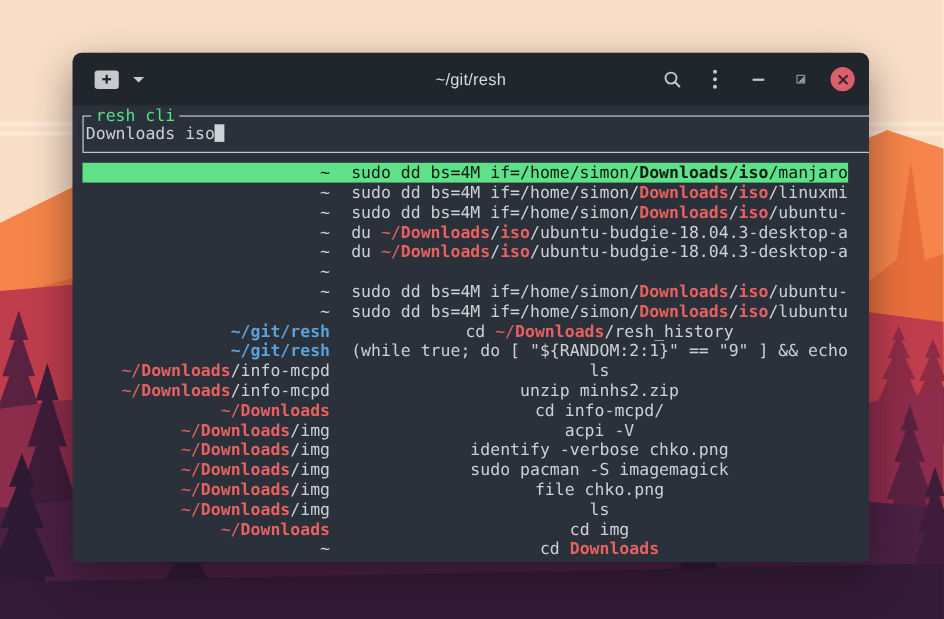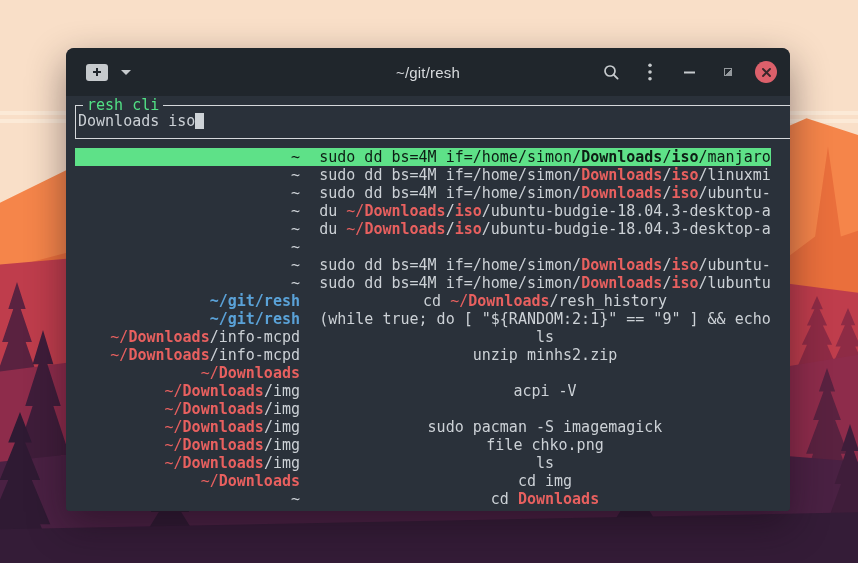--- a/index.html
+++ b/index.html
@@ -145,23 +145,23 @@
         <div class="hrow"><div class="cell-path"><span class="seg-plain">~</span></div><div class="cell-cmd"><span class="seg-plain">sudo dd bs=4M if=/home/simon/</span><span class="seg-match">Downloads</span><span class="seg-plain">/</span><span class="seg-match">iso</span><span class="seg-plain">/ubuntu-</span></div></div>
         <div class="hrow"><div class="cell-path"><span class="seg-plain">~</span></div><div class="cell-cmd"><span class="seg-plain">du </span><span class="seg-tilde">~/</span><span class="seg-match">Downloads</span><span class="seg-plain">/</span><span class="seg-match">iso</span><span class="seg-plain">/ubuntu-budgie-18.04.3-desktop-a</span></div></div>
         <div class="hrow"><div class="cell-path"><span class="seg-plain">~</span></div><div class="cell-cmd"><span class="seg-plain">du </span><span class="seg-tilde">~/</span><span class="seg-match">Downloads</span><span class="seg-plain">/</span><span class="seg-match">iso</span><span class="seg-plain">/ubuntu-budgie-18.04.3-desktop-a</span></div></div>
         <div class="hrow"><div class="cell-path"><span class="seg-plain">~</span></div></div>
         <div class="hrow"><div class="cell-path"><span class="seg-plain">~</span></div><div class="cell-cmd"><span class="seg-plain">sudo dd bs=4M if=/home/simon/</span><span class="seg-match">Downloads</span><span class="seg-plain">/</span><span class="seg-match">iso</span><span class="seg-plain">/ubuntu-</span></div></div>
         <div class="hrow"><div class="cell-path"><span class="seg-plain">~</span></div><div class="cell-cmd"><span class="seg-plain">sudo dd bs=4M if=/home/simon/</span><span class="seg-match">Downloads</span><span class="seg-plain">/</span><span class="seg-match">iso</span><span class="seg-plain">/lubuntu</span></div></div>
         <div class="hrow"><div class="cell-path"><span class="seg-dir">~/git/resh</span></div><div class="cell-cmd"><span class="seg-plain">cd </span><span class="seg-tilde">~/</span><span class="seg-match">Downloads</span><span class="seg-plain">/resh_history</span></div></div>
         <div class="hrow"><div class="cell-path"><span class="seg-dir">~/git/resh</span></div><div class="cell-cmd"><span class="seg-plain">(while true; do [ "${RANDOM:2:1}" == "9" ] &amp;&amp; echo</span></div></div>
         <div class="hrow"><div class="cell-path"><span class="seg-tilde">~/</span><span class="seg-match">Downloads</span><span class="seg-plain">/info-mcpd</span></div><div class="cell-cmd"><span class="seg-plain">ls</span></div></div>
         <div class="hrow"><div class="cell-path"><span class="seg-tilde">~/</span><span class="seg-match">Downloads</span><span class="seg-plain">/info-mcpd</span></div><div class="cell-cmd"><span class="seg-plain">unzip minhs2.zip</span></div></div>
-        <div class="hrow"><div class="cell-path"><span class="seg-tilde">~/</span><span class="seg-match">Downloads</span></div></div>
+        <div class="hrow"><div class="cell-path"><span class="seg-tilde">~/</span><span class="seg-match">Downloads</span></div><div class="cell-cmd"><span class="seg-plain">cd info-mcpd/</span></div></div>
         <div class="hrow"><div class="cell-path"><span class="seg-tilde">~/</span><span class="seg-match">Downloads</span><span class="seg-plain">/img</span></div><div class="cell-cmd"><span class="seg-plain">acpi -V</span></div></div>
-        <div class="hrow"><div class="cell-path"><span class="seg-tilde">~/</span><span class="seg-match">Downloads</span><span class="seg-plain">/img</span></div></div>
+        <div class="hrow"><div class="cell-path"><span class="seg-tilde">~/</span><span class="seg-match">Downloads</span><span class="seg-plain">/img</span></div><div class="cell-cmd"><span class="seg-plain">identify -verbose chko.png</span></div></div>
         <div class="hrow"><div class="cell-path"><span class="seg-tilde">~/</span><span class="seg-match">Downloads</span><span class="seg-plain">/img</span></div><div class="cell-cmd"><span class="seg-plain">sudo pacman -S imagemagick</span></div></div>
         <div class="hrow"><div class="cell-path"><span class="seg-tilde">~/</span><span class="seg-match">Downloads</span><span class="seg-plain">/img</span></div><div class="cell-cmd"><span class="seg-plain">file chko.png</span></div></div>
         <div class="hrow"><div class="cell-path"><span class="seg-tilde">~/</span><span class="seg-match">Downloads</span><span class="seg-plain">/img</span></div><div class="cell-cmd"><span class="seg-plain">ls</span></div></div>
         <div class="hrow"><div class="cell-path"><span class="seg-tilde">~/</span><span class="seg-match">Downloads</span></div><div class="cell-cmd"><span class="seg-plain">cd img</span></div></div>
         <div class="hrow"><div class="cell-path"><span class="seg-plain">~</span></div><div class="cell-cmd"><span class="seg-plain">cd </span><span class="seg-match">Downloads</span></div></div>
       </div>
   </div>
 </div>
 
 </body></html>

